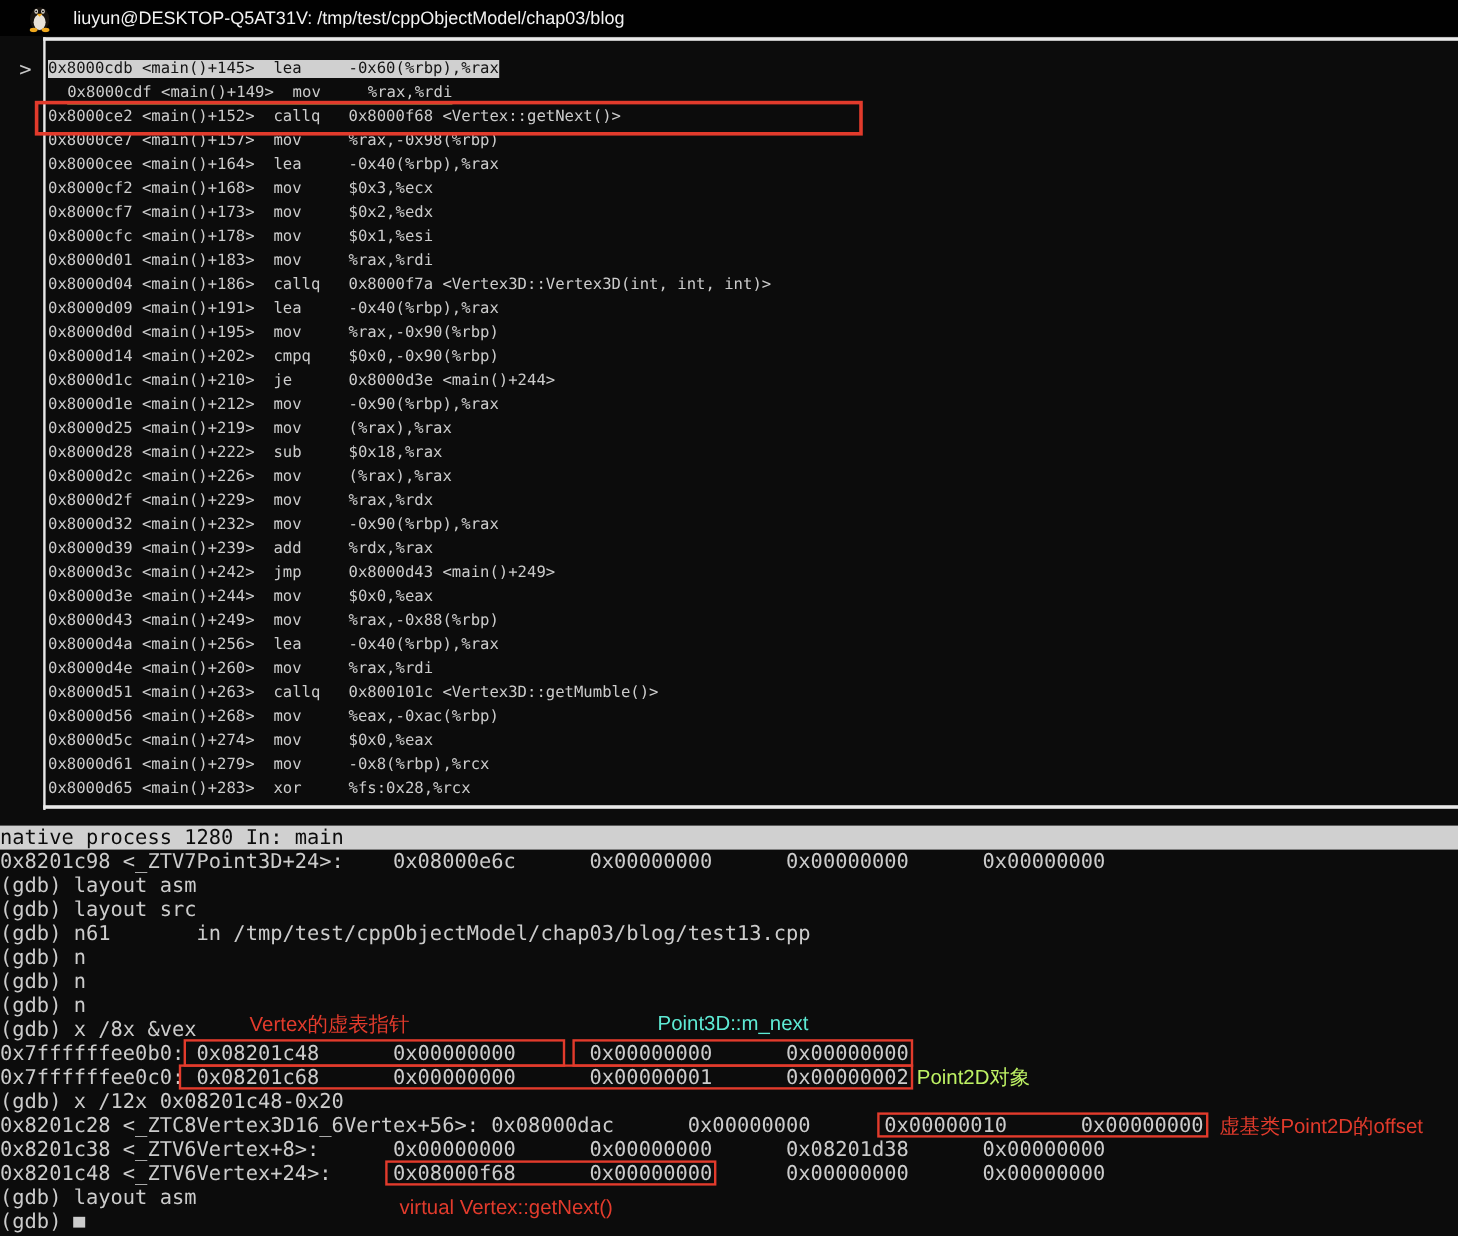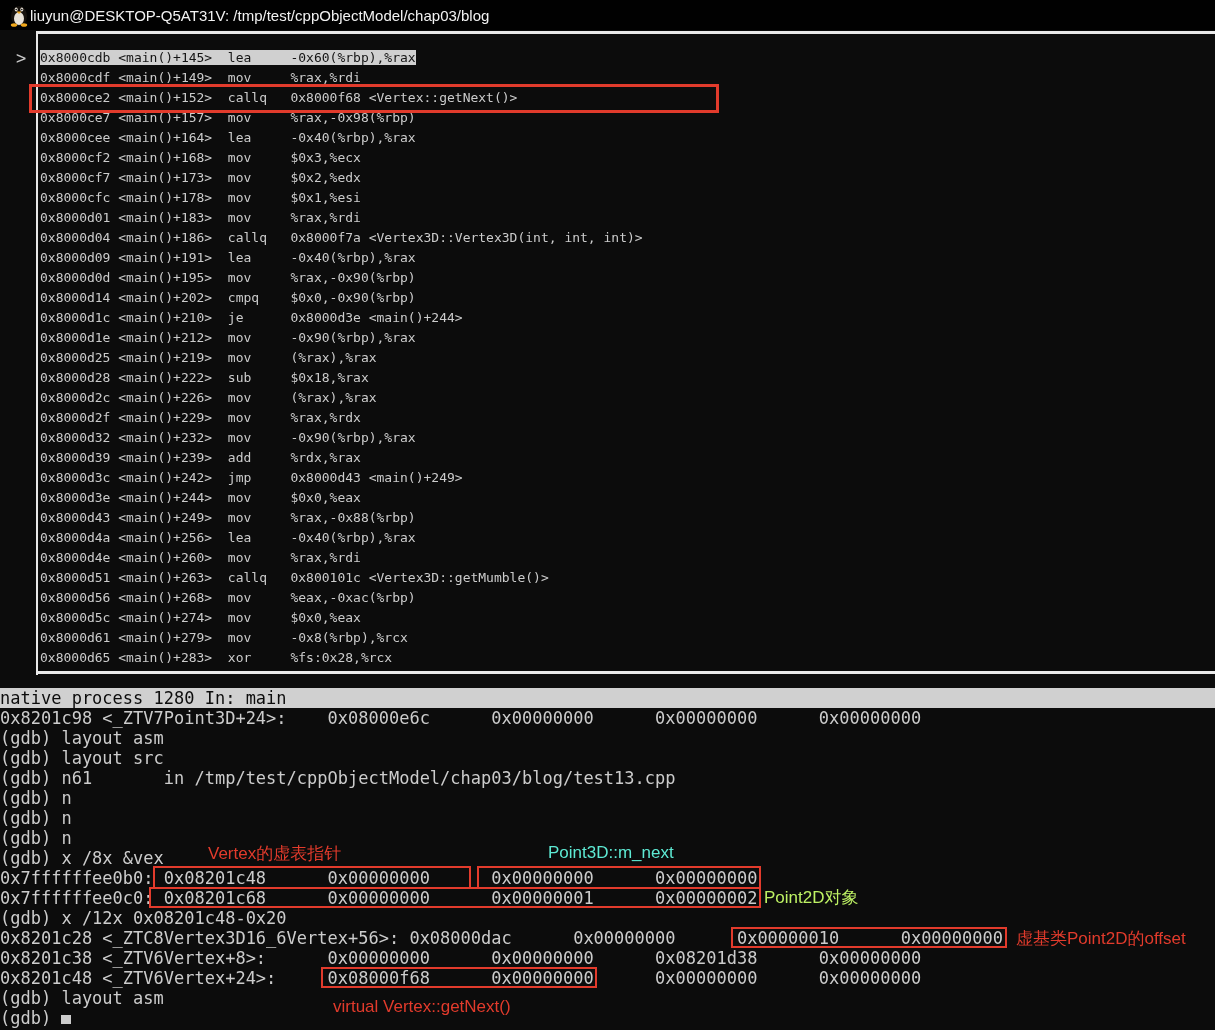--- a/index.html
+++ b/index.html
@@ -1,33 +1,33 @@
 <!DOCTYPE html>
 <html><head>
 <meta charset="utf-8">
 <style>
   html,body{margin:0;padding:0;background:#000;}
   #page{position:relative;width:1215px;height:1030px;background:#0c0c0c;overflow:hidden;
         font-family:"DejaVu Sans Mono",monospace;}
   
   #titlebar{position:absolute;left:0;top:0;width:1215px;height:30px;background:#010101;
-            display:flex;align-items:center;gap:1px;padding-left:9px;box-sizing:border-box;
+            display:flex;align-items:center;gap:18px;padding-left:23px;box-sizing:border-box;
             font-family:"Liberation Sans",sans-serif;font-size:15px;color:#f2f2f2;}
   
   .tui-border{position:absolute;background:#e9e9e9;}
   #b-top{left:36px;top:31px;width:1179px;height:3px;}
   #b-left{left:36px;top:31px;width:2px;height:644px;}
   #b-bottom{left:36px;top:671px;width:1179px;height:3px;}
   
   #arrow{position:absolute;left:16px;top:48px;font-size:17px;line-height:20px;color:#c8c8c8;}
   #asm{position:absolute;left:40px;top:48px;margin:0;font-size:13px;line-height:20px;
        color:#cccccc;white-space:pre;}
   #asm div{height:20px;}
   #asm .hl{background:#d0d0d0;color:#141414;}
-  #asm .ul{border-bottom:2px solid #bef264;}
+  #asm .ul{border-bottom:2px solid #bef264;margin-left:16px;}
   
   #statusbar{position:absolute;left:0;top:688px;width:1215px;height:20px;background:#d0d0d0;
              color:#0c0c0c;font-size:17px;line-height:20px;white-space:pre;}
   
   #console{position:absolute;left:0;top:708px;margin:0;font-size:17px;line-height:20px;
            color:#cccccc;white-space:pre;}
   #console div{height:20px;}
   .cursor{display:inline-block;width:10px;height:9px;background:#cccccc;}
   
   .ann-box{position:absolute;border-style:solid;border-color:#e23b2c;box-sizing:border-box;}

